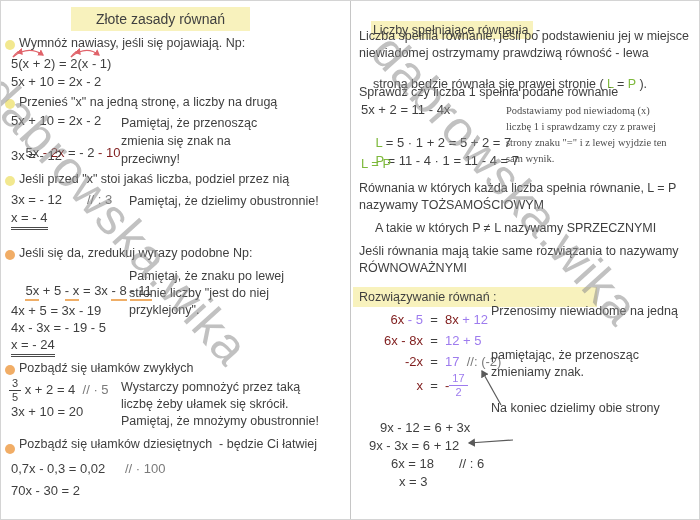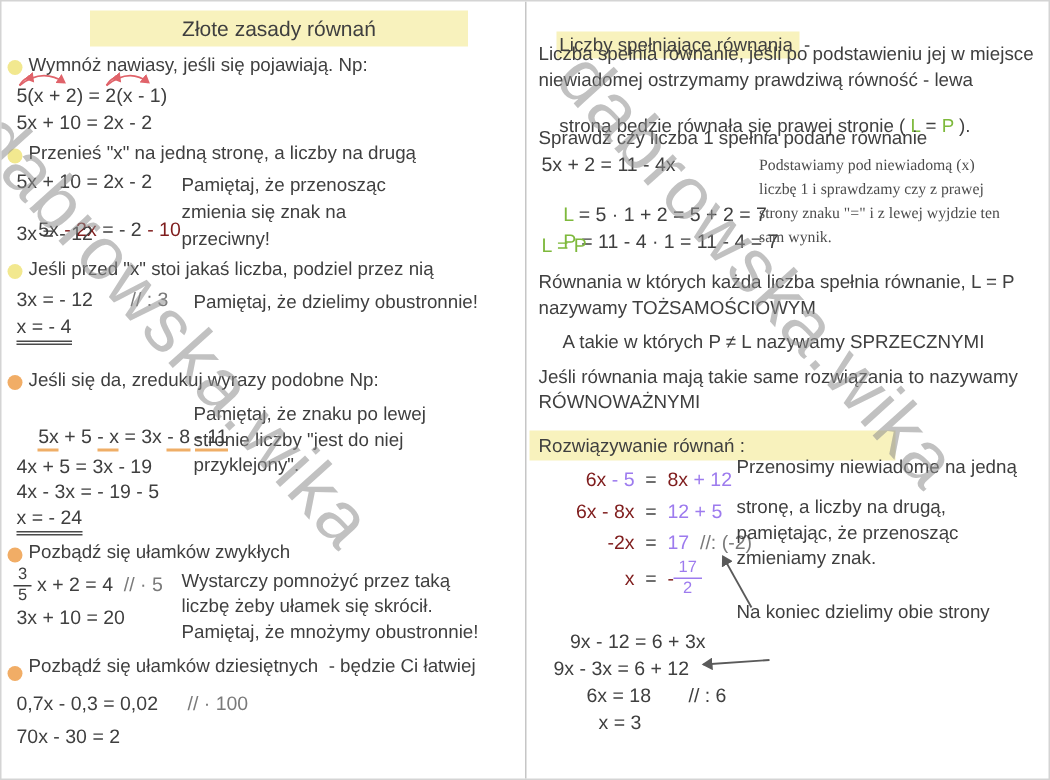--- a/index.html
+++ b/index.html
@@ -31,21 +31,21 @@
       color:#8f8f8f;opacity:.55;transform:rotate(48deg);transform-origin:0 0;
       pointer-events:none;z-index:10;white-space:pre;}
   .title{position:absolute;text-align:center;font-size:14px;padding:4px 0;}
   svg{position:absolute;overflow:visible;}
 </style>
 </head>
 <body>
 
 <div id="page">
 
-  <div class="title hl" style="left:59px;top:6px;width:252px;">Złote zasady równań</div>
+  <div class="title hl" style="left:70px;top:6px;width:179px;">Złote zasady równań</div>
 
   <span class="bullet b-y" style="left:4px;top:39px;"></span>
   <div class="ln" style="left:18px;top:35px;">Wymnóż nawiasy, jeśli się pojawiają. Np:</div>
 
   <svg style="left:8px;top:44px;" width="120" height="14" viewBox="0 0 120 14">
     <defs>
       <marker id="mRed" markerWidth="6" markerHeight="6" refX="4" refY="3" orient="auto">
         <path d="M0,0 L5,3 L0,6 Z" fill="#e0636a"></path>
       </marker>
     </defs>
@@ -142,21 +142,20 @@
     <span class="lhs red">6x - 8x</span><span class="eqs">=</span><span class="purple">12 + 5</span>
   </div>
   <div class="srow" style="left:362px;top:353px;">
     <span class="lhs red">-2x</span><span class="eqs">=</span><span class="purple">17</span><span class="gray">  //: (-2)</span>
   </div>
   <div class="srow" style="left:362px;top:372px;">
     <span class="lhs red">x</span><span class="eqs">=</span><span class="red">-</span><span class="frac purple"><span class="num">17</span><span class="den">2</span></span>
   </div>
 
   <div class="ln" style="left:490px;top:303px;">Przenosimy niewiadome na jedną</div>
-  <div class="ln" style="left:490px;top:330px;">stronę, a liczby na drugą,</div>
   <div class="ln" style="left:490px;top:347px;">pamiętając, że przenosząc</div>
   <div class="ln" style="left:490px;top:364px;">zmieniamy znak.</div>
 
   <div class="ln" style="left:490px;top:400px;">Na koniec dzielimy obie strony</div>
 
   <svg style="left:455px;top:360px;" width="80" height="90" viewBox="0 0 80 90">
     <defs>
       <marker id="mGray" markerWidth="7" markerHeight="7" refX="5" refY="3.5" orient="auto">
         <path d="M0,0 L6,3.5 L0,7 Z" fill="#5a5a5a"></path>
       </marker>

